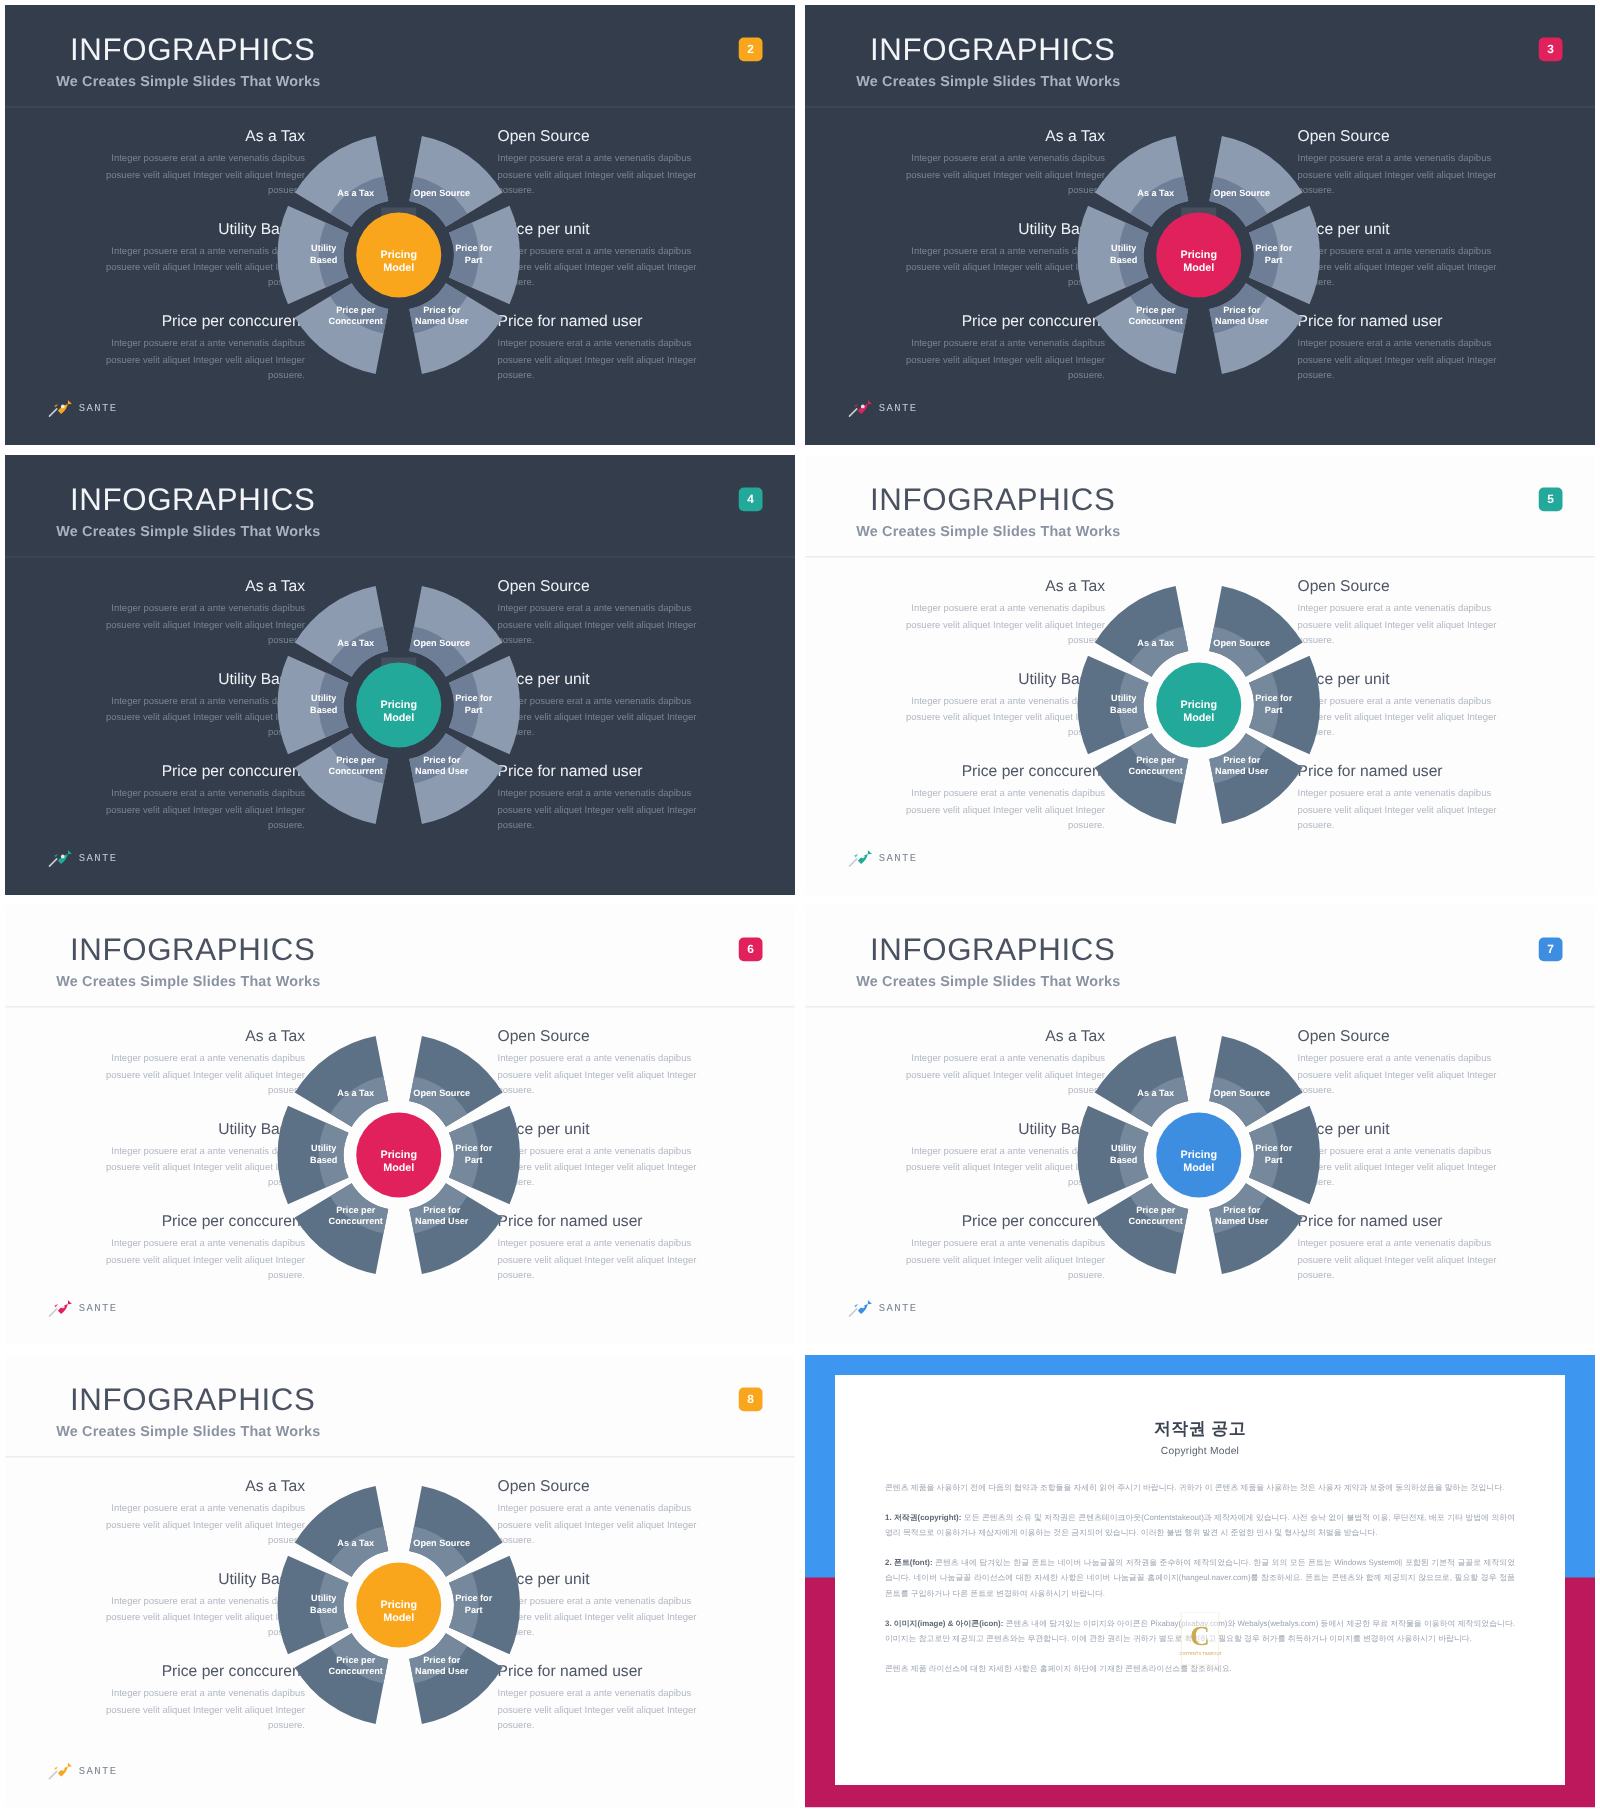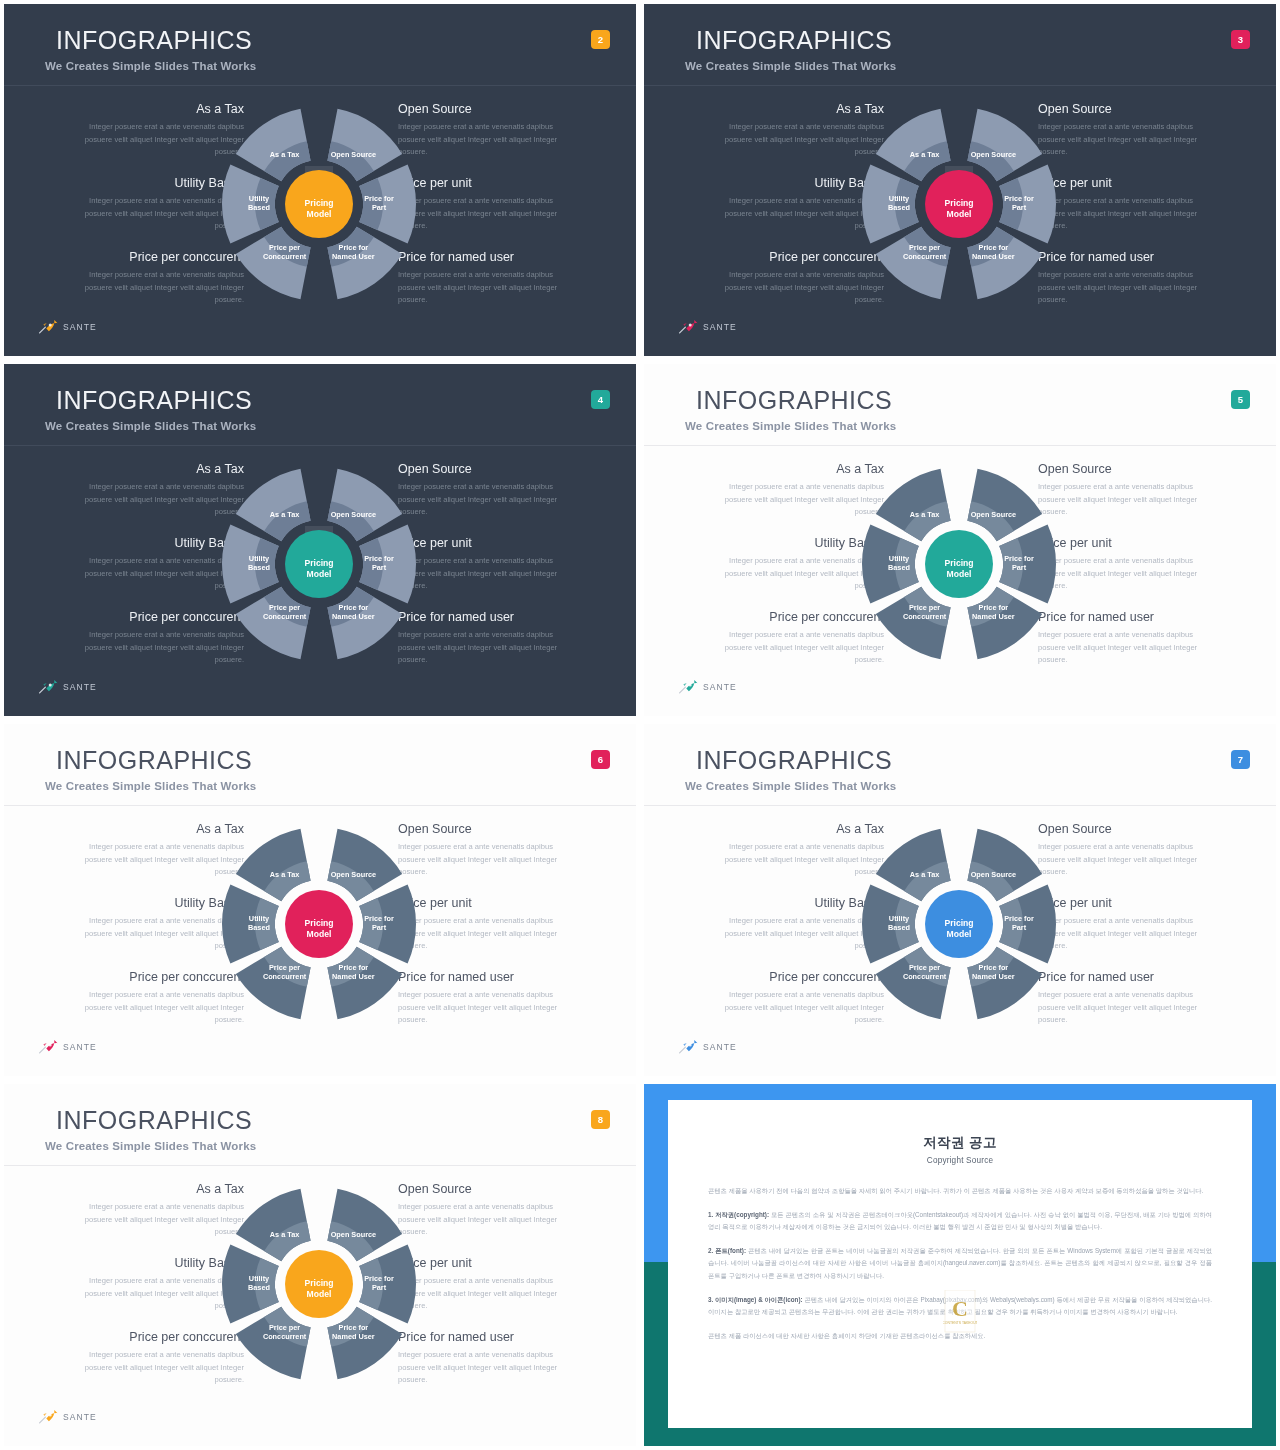--- a/index.html
+++ b/index.html
@@ -49,21 +49,21 @@
     position: absolute; right: 26px; top: 26px;
     width: 19px; height: 19px; border-radius: 4px;
     color: #fff; font-size: 9.5px; font-weight: 700;
     display: flex; align-items: center; justify-content: center;
     line-height: 1;
   }
 
   
   .logo {
     position: absolute; left: 34px; bottom: 22px;
-    display: flex; align-items: center; gap: 5px;
+    display: flex; align-items: center; gap: 5px; font-family: Liberation Mono, monospace;
   }
   .logo-txt { font-size: 8.5px; letter-spacing: 1.1px; font-weight: 400; }
   .slide.dark .logo-txt  { color: #c2c9d4; }
   .slide.light .logo-txt { color: #7b8390; }
 
   
   .col { position: absolute; width: 178px; }
   .col.left  { left: 62px;  text-align: right; }
   .col.right { right: 60px; text-align: left; }
   .blk { position: absolute; width: 178px; }
@@ -91,21 +91,21 @@
   .hub-lbl {
     font-size: 8.6px; font-weight: 700; fill: #ffffff;
     font-family: "Liberation Sans", sans-serif;
   }
   .wm-c { font-size: 17px; font-weight: 700; font-family: "Liberation Serif", serif; }
   .wm-t { font-size: 3.2px; font-family: "Liberation Sans", sans-serif; letter-spacing:.2px; }
 
   
   .cpanel {
     position: relative; width: 100%; height: 100%;
-    background: #0f766e;
+    background: #be185d;
     overflow: hidden;
   }
   .cpanel .topband {
     position: absolute; left: 0; top: 0; right: 0; height: 178px;
     background: #3d96f0;
   }
   .cpaper {
     position: absolute; left: 24px; top: 16px; right: 24px; bottom: 18px;
     background: #ffffff;
   }
@@ -776,21 +776,21 @@
         </svg>
         <span class="logo-txt">SANTE</span>
       </div>
     </div>
     <div class="slide" style="border:4px solid #ffffff;padding:0">
       <div class="cpanel">
         <div class="topband"></div>
         <div class="cpaper">
           <div class="cp-inner">
             <div class="cp-title">저작권 공고</div>
-            <div class="cp-sub">Copyright Source</div>
+            <div class="cp-sub">Copyright Model</div>
             <div class="cp-body">
               <div class="cp-p">콘텐츠 제품을 사용하기 전에 다음의 협약과 조항들을 자세히 읽어 주시기 바랍니다. 귀하가 이 콘텐츠 제품을 사용하는 것은 사용자 계약과 보증에 동의하셨음을 말하는 것입니다.</div>
               <div class="cp-p"><b>1. 저작권(copyright):</b> 모든 콘텐츠의 소유 및 저작권은 콘텐츠테이크아웃(Contentstakeout)과 제작자에게 있습니다. 사전 승낙 없이 불법적 이용, 무단전재, 배포 기타 방법에 의하여 영리 목적으로 이용하거나 제삼자에게 이용하는 것은 금지되어 있습니다. 이러한 불법 행위 발견 시 준엄한 민사 및 형사상의 처벌을 받습니다.</div>
               <div class="cp-p"><b>2. 폰트(font):</b> 콘텐츠 내에 담겨있는 한글 폰트는 네이버 나눔글꼴의 저작권을 준수하여 제작되었습니다. 한글 외의 모든 폰트는 Windows System에 포함된 기본적 글꼴로 제작되었습니다. 네이버 나눔글꼴 라이선스에 대한 자세한 사항은 네이버 나눔글꼴 홈페이지(hangeul.naver.com)를 참조하세요. 폰트는 콘텐츠와 함께 제공되지 않으므로, 필요할 경우 정품 폰트를 구입하거나 다른 폰트로 변경하여 사용하시기 바랍니다.</div>
               <div class="cp-p"><b>3. 이미지(image) &amp; 아이콘(icon):</b> 콘텐츠 내에 담겨있는 이미지와 아이콘은 Pixabay(pixabay.com)와 Webalys(webalys.com) 등에서 제공한 무료 저작물을 이용하여 제작되었습니다. 이미지는 참고로만 제공되고 콘텐츠와는 무관합니다. 이에 관한 권리는 귀하가 별도로 확인하고 필요할 경우 허가를 취득하거나 이미지를 변경하여 사용하시기 바랍니다.</div>
               <div class="cp-p">콘텐츠 제품 라이선스에 대한 자세한 사항은 홈페이지 하단에 기재한 콘텐츠라이선스를 참조하세요.</div>
             </div>
             <div class="cp-wm"><svg width="34" height="44" viewBox="0 0 34 44">
                 <rect x="2" y="0" width="30" height="42" fill="#ffffff" opacity="0.5" stroke="#e3d5ae" stroke-width="0.7"></rect>
                 <text class="wm-c" x="17" y="26" text-anchor="middle" fill="#c59f34" style="font-size:22px">C</text>

